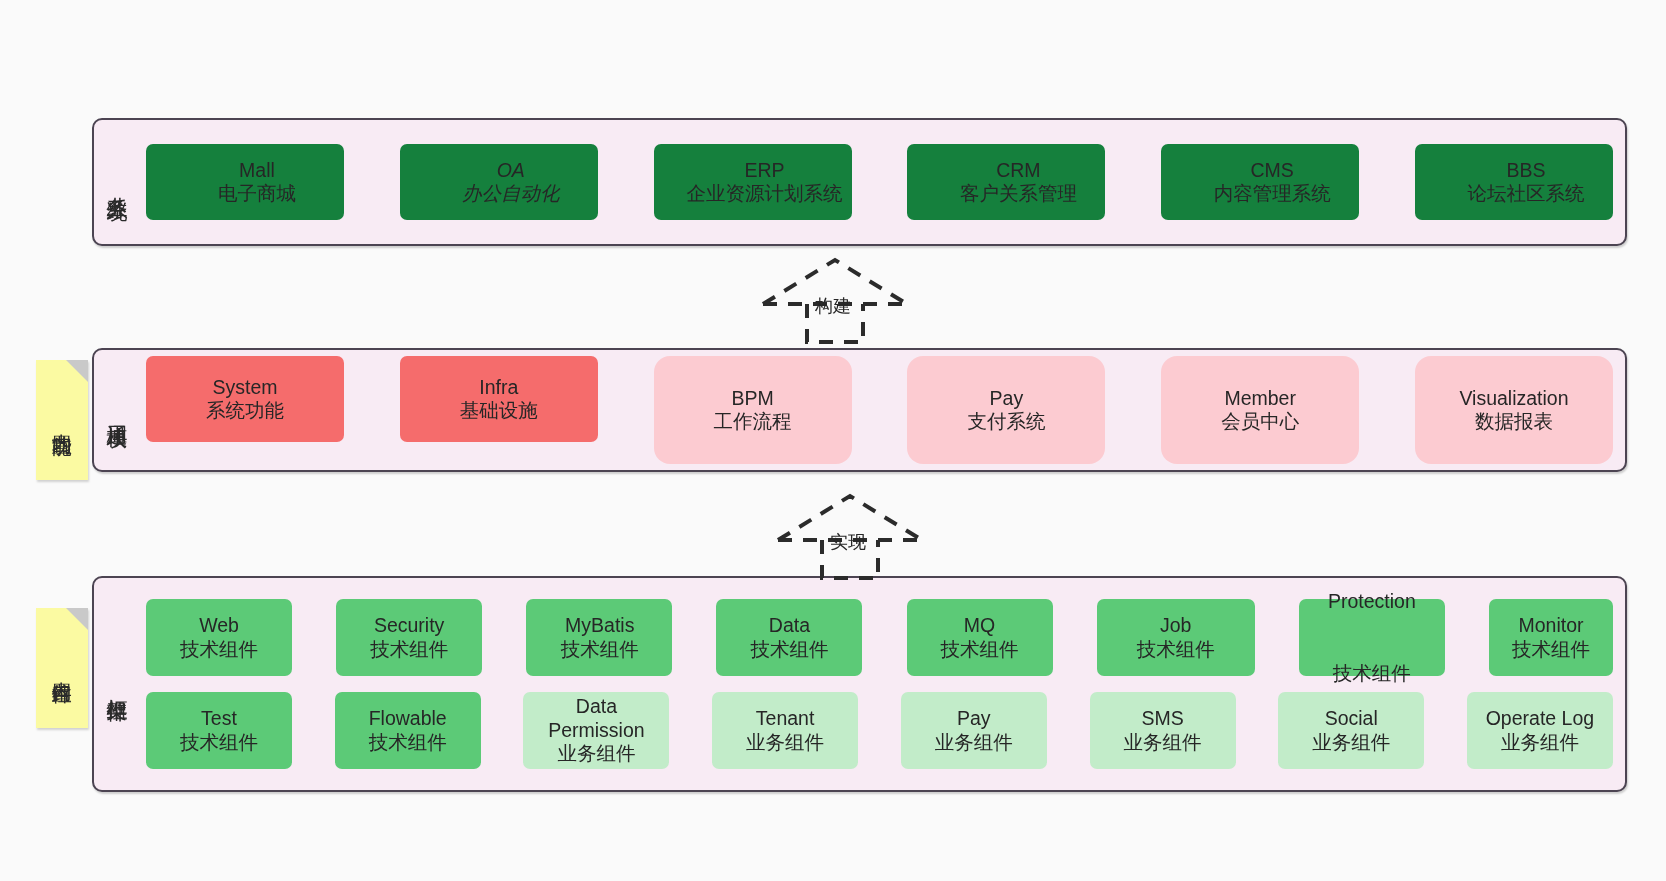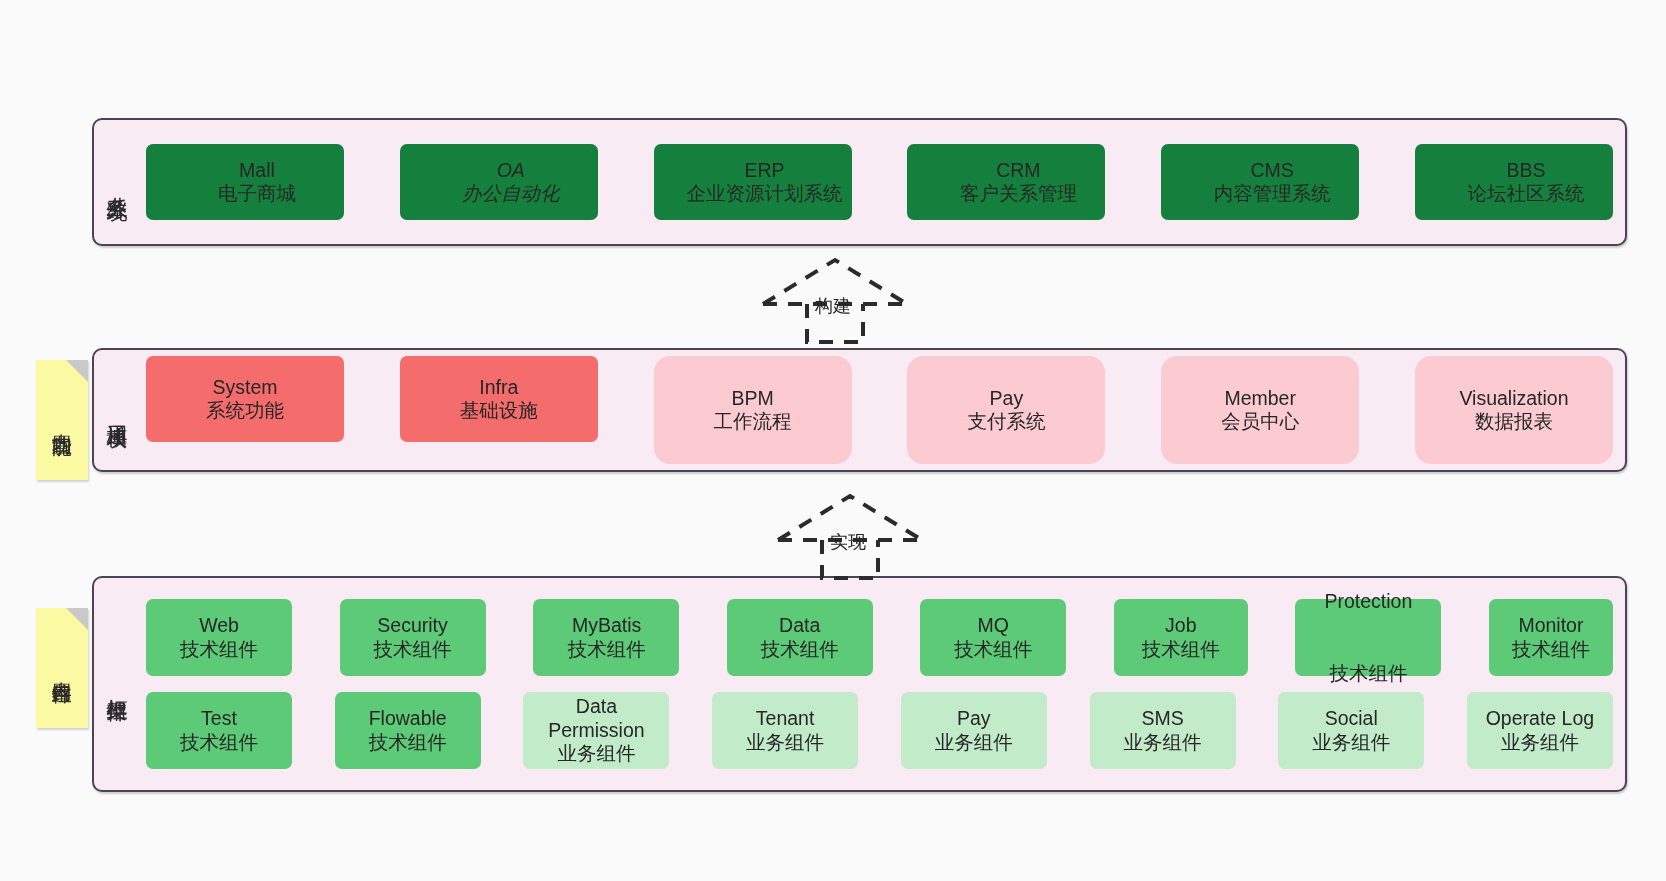--- a/index.html
+++ b/index.html
@@ -235,21 +235,21 @@
           <div class="t2">技术组件</div>
         </div>
         <div class="box cmp-green" style="width: 146px;">
           <div class="t1">Data</div>
           <div class="t2">技术组件</div>
         </div>
         <div class="box cmp-green" style="width: 146px;">
           <div class="t1">MQ</div>
           <div class="t2">技术组件</div>
         </div>
-        <div class="box cmp-green" style="width: 134px;">
+        <div class="box cmp-green" style="width: 158px;">
           <div class="t1">Job</div>
           <div class="t2">技术组件</div>
         </div>
         <div class="box cmp-green" style="width: 146px; gap: 48px;">
           <div class="t1">Protection</div>
           <div class="t2">技术组件</div>
         </div>
         <div class="box cmp-green" style="width: 124px;">
           <div class="t1">Monitor</div>
           <div class="t2">技术组件</div>

